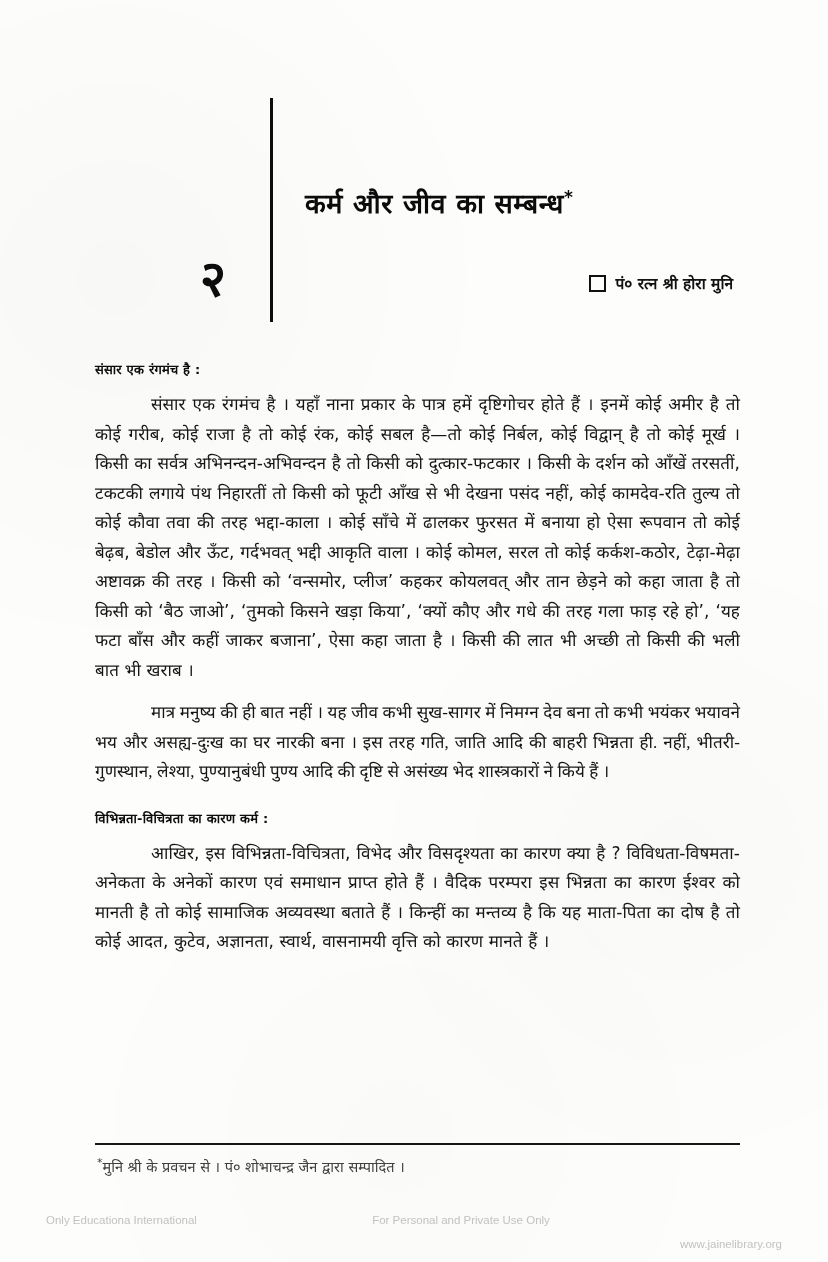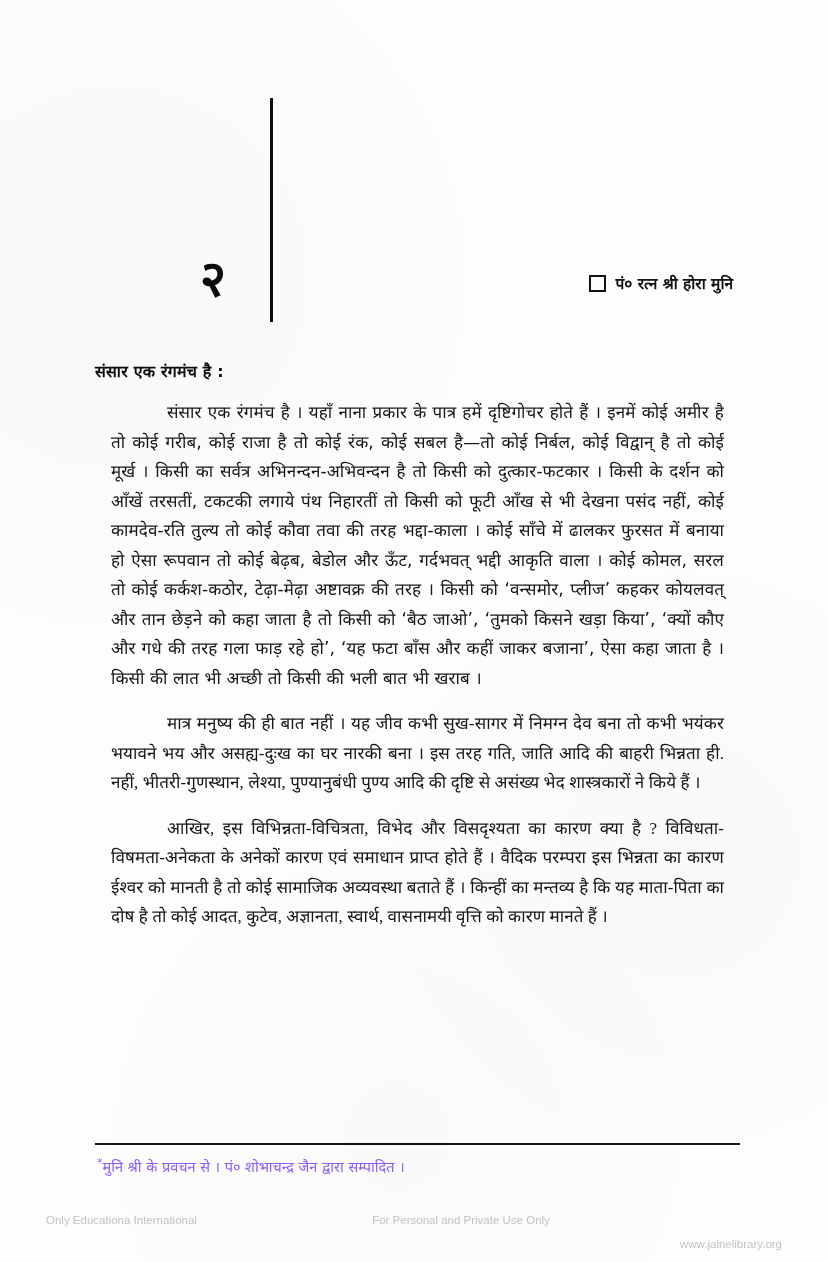--- a/index.html
+++ b/index.html
@@ -97,31 +97,31 @@
 
   
   .body-column {
     position: absolute;
     left: 95px;
     top: 360px;
     width: 645px;
   }
   .section-heading {
     font-family: "DejaVu Sans", sans-serif;
-    font-size: 16px;
+    font-size: 13px;
     font-weight: 700;
     color: #0d0d0d;
     margin: 0 0 12px 0;
     letter-spacing: 0.2px;
   }
   .section-heading.second {
     margin-top: 22px;
   }
   .para {
-    margin: 16px;
+    margin: 0;
     font-family: "DejaVu Sans", sans-serif;
     font-size: 17px;
     line-height: 29.5px;
     color: #151515;
     text-align: justify;
     text-justify: inter-word;
     letter-spacing: 0.1px;
   }
   .para + .para {
     margin-top: 13px;
@@ -141,21 +141,21 @@
     background: #161616;
   }
   .footnote {
     position: absolute;
     left: 97px;
     top: 1152px;
     width: 645px;
     font-family: "DejaVu Sans", sans-serif;
     font-size: 14.5px;
     line-height: 22px;
-    color: #8b5cf6;
+    color: #404040;
   }
   .footnote .fn-mark {
     vertical-align: super;
     font-size: 11px;
   }
 
   
   .page-footer {
     position: absolute;
     left: 0;
@@ -175,35 +175,37 @@
 
 <div class="page">
 
   <div class="scan-noise"></div>
 
   <div class="chapter-header">
     <div class="chapter-number">२</div>
 
     <div class="header-rule"></div>
 
+    <div class="chapter-title"><span>कर्म और जीव का सम्बन्ध</span><span class="asterisk">*</span></div>
 
     <div class="byline">
       <span class="byline-marker"></span>
       <span>पं० रत्न श्री होरा मुनि</span>
     </div>
   </div>
 
   <div class="body-column">
 
     <h2 class="section-heading">संसार एक रंगमंच है :</h2>
 
     <p class="para indent">संसार एक रंगमंच है । यहाँ नाना प्रकार के पात्र हमें दृष्टिगोचर होते हैं । इनमें कोई अमीर है तो कोई गरीब, कोई राजा है तो कोई रंक, कोई सबल है—तो कोई निर्बल, कोई विद्वान् है तो कोई मूर्ख । किसी का सर्वत्र अभिनन्दन-अभिवन्दन है तो किसी को दुत्कार-फटकार । किसी के दर्शन को आँखें तरसतीं, टकटकी लगाये पंथ निहारतीं तो किसी को फूटी आँख से भी देखना पसंद नहीं, कोई कामदेव-रति तुल्य तो कोई कौवा तवा की तरह भद्दा-काला । कोई साँचे में ढालकर फुरसत में बनाया हो ऐसा रूपवान तो कोई बेढ़ब, बेडोल और ऊँट, गर्दभवत् भद्दी आकृति वाला । कोई कोमल, सरल तो कोई कर्कश-कठोर, टेढ़ा-मेढ़ा अष्टावक्र की तरह । किसी को ‘वन्समोर, प्लीज’ कहकर कोयलवत् और तान छेड़ने को कहा जाता है तो किसी को ‘बैठ जाओ’, ‘तुमको किसने खड़ा किया’, ‘क्यों कौए और गधे की तरह गला फाड़ रहे हो’, ‘यह फटा बाँस और कहीं जाकर बजाना’, ऐसा कहा जाता है । किसी की लात भी अच्छी तो किसी की भली बात भी खराब ।</p>
 
     <p class="para indent">मात्र मनुष्य की ही बात नहीं । यह जीव कभी सुख-सागर में निमग्न देव बना तो कभी भयंकर भयावने भय और असह्य-दुःख का घर नारकी बना । इस तरह गति, जाति आदि की बाहरी भिन्नता ही. नहीं, भीतरी-गुणस्थान, लेश्या, पुण्यानुबंधी पुण्य आदि की दृष्टि से असंख्य भेद शास्त्रकारों ने किये हैं ।</p>
 
+    <h2 class="section-heading second">विभिन्नता-विचित्रता का कारण कर्म :</h2>
 
     <p class="para indent">आखिर, इस विभिन्नता-विचित्रता, विभेद और विसदृश्यता का कारण क्या है ? विविधता-विषमता-अनेकता के अनेकों कारण एवं समाधान प्राप्त होते हैं । वैदिक परम्परा इस भिन्नता का कारण ईश्वर को मानती है तो कोई सामाजिक अव्यवस्था बताते हैं । किन्हीं का मन्तव्य है कि यह माता-पिता का दोष है तो कोई आदत, कुटेव, अज्ञानता, स्वार्थ, वासनामयी वृत्ति को कारण मानते हैं ।</p>
   </div>
 
   <div class="footnote-rule"></div>
   <div class="footnote"><span class="fn-mark">*</span><span>मुनि श्री के प्रवचन से । पं० शोभाचन्द्र जैन द्वारा सम्पादित ।</span></div>
 
   <div class="page-footer">
     <span class="left">Only Educationa International</span>
     <span class="center">For Personal and Private Use Only</span>

